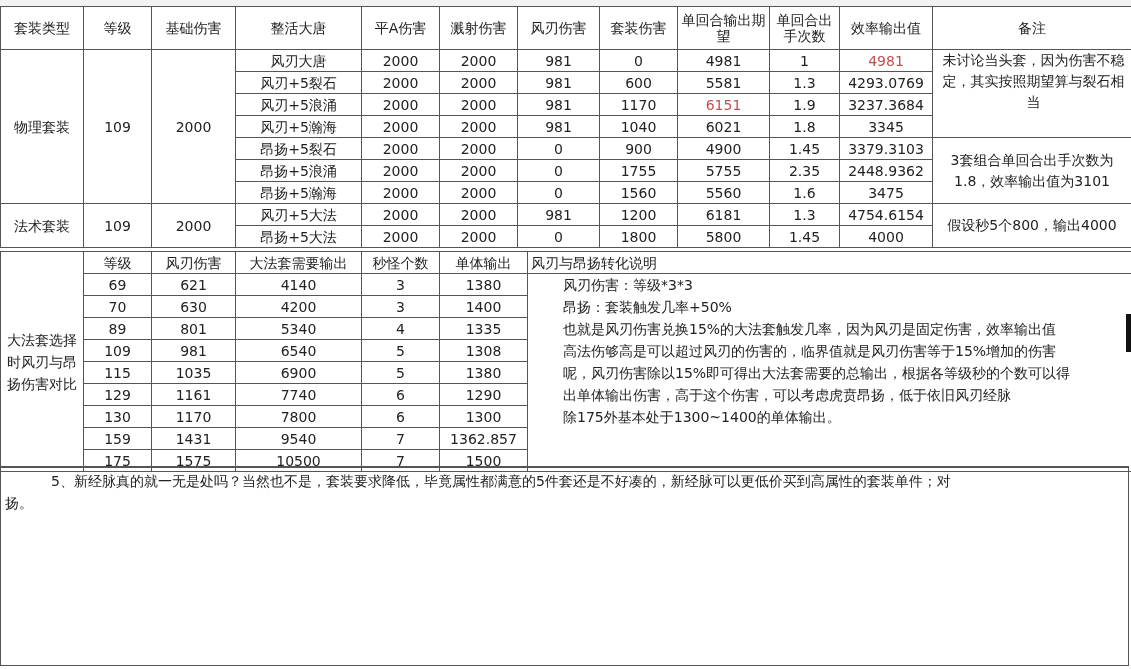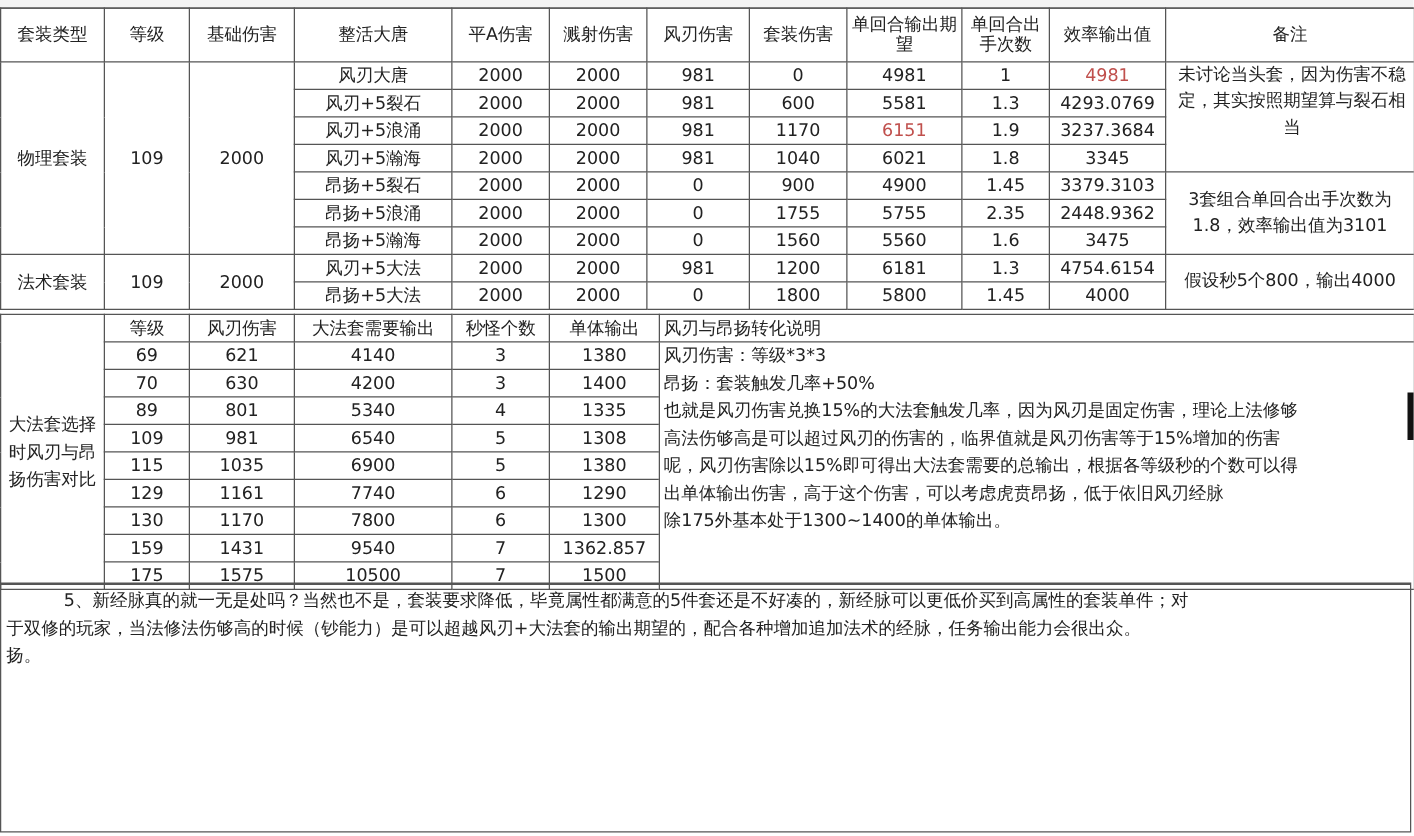--- a/index.html
+++ b/index.html
@@ -13,21 +13,21 @@
   td.wrap { white-space:normal; }
   .red { color:#c0504d; }
   #main { left:0; top:6px; width:1131px; }
   #main tr.head td { height:42px; }
   #main tr.r td { height:21px; }
   .note { text-align:center; padding-left:3px; white-space:normal; line-height:21px; font-size:14px; }
   .note3 { text-align:center; white-space:normal; line-height:21px; }
   #lower { left:0; top:251px; width:1131px; }
   #lower td { height:21px; }
   .expl { text-align:left; vertical-align:top; white-space:normal; padding:0 3px; font-size:14px; line-height:22px; }
-  .expl div { white-space:nowrap; overflow:hidden; }
+  .expl div { white-space:nowrap; overflow:hidden;margin-left:32px; }
   .expl-title { text-align:left; padding-left:3px; }
   #concl { position:absolute; left:0; top:466px; width:1129px; height:200px; border:1px solid #555; border-top:2px solid #555;
            font-size:14px; line-height:22px; padding:2px 0 0 4px; box-sizing:border-box; }
   #concl .line { white-space:nowrap; overflow:hidden; }
   #concl .ind { padding-left:46px; }
   .scrollmark { position:absolute; right:0; top:314px; width:5px; height:38px; background:#111; }
 </style>
 </head>
 <body>
 
@@ -190,21 +190,21 @@
     </tr>
     <tr>
       <td>69</td>
       <td>621</td>
       <td>4140</td>
       <td>3</td>
       <td>1380</td>
       <td rowspan="9" class="expl">
         <div>风刃伤害：等级*3*3</div>
         <div>昂扬：套装触发几率+50%</div>
-        <div>也就是风刃伤害兑换15%的大法套触发几率，因为风刃是固定伤害，理论上法修够</div>
+        <div>也就是风刃伤害兑换15%的大法套触发几率，因为风刃是固定伤害，效率输出值</div>
         <div>高法伤够高是可以超过风刃的伤害的，临界值就是风刃伤害等于15%增加的伤害</div>
         <div>呢，风刃伤害除以15%即可得出大法套需要的总输出，根据各等级秒的个数可以得</div>
         <div>出单体输出伤害，高于这个伤害，可以考虑虎贲昂扬，低于依旧风刃经脉</div>
         <div>除175外基本处于1300~1400的单体输出。</div>
       </td>
     </tr>
     <tr>
       <td>70</td>
       <td>630</td>
       <td>4200</td>
@@ -258,18 +258,17 @@
       <td>1575</td>
       <td>10500</td>
       <td>7</td>
       <td>1500</td>
     </tr>
   </tbody>
     </table>
 
   <div id="concl">
     <div class="line ind">5、新经脉真的就一无是处吗？当然也不是，套装要求降低，毕竟属性都满意的5件套还是不好凑的，新经脉可以更低价买到高属性的套装单件；对</div>
-    <div class="line">于双修的玩家，当法修法伤够高的时候（钞能力）是可以超越风刃+大法套的输出期望的，配合各种增加追加法术的经脉，任务输出能力会很出众。</div>
     <div class="line">扬。</div>
   </div>
 
   <div class="scrollmark"></div>
 </div>
 
 </body></html>

